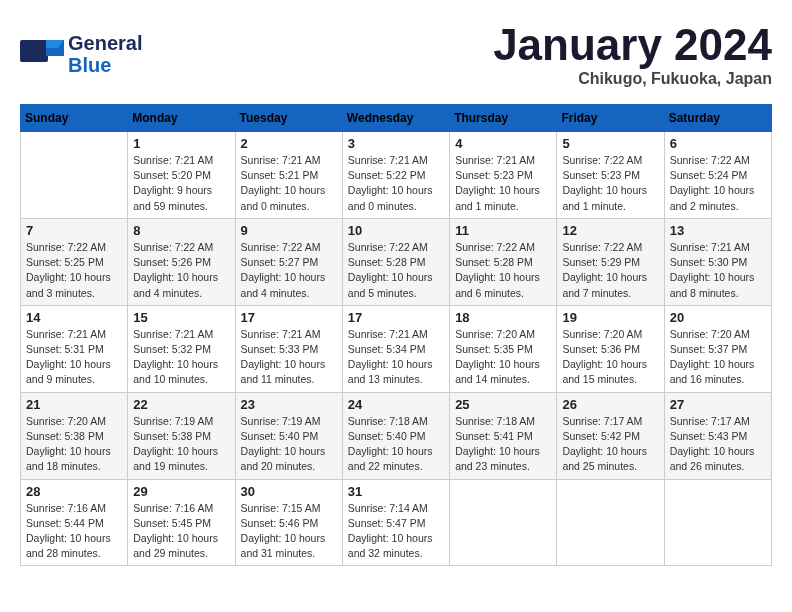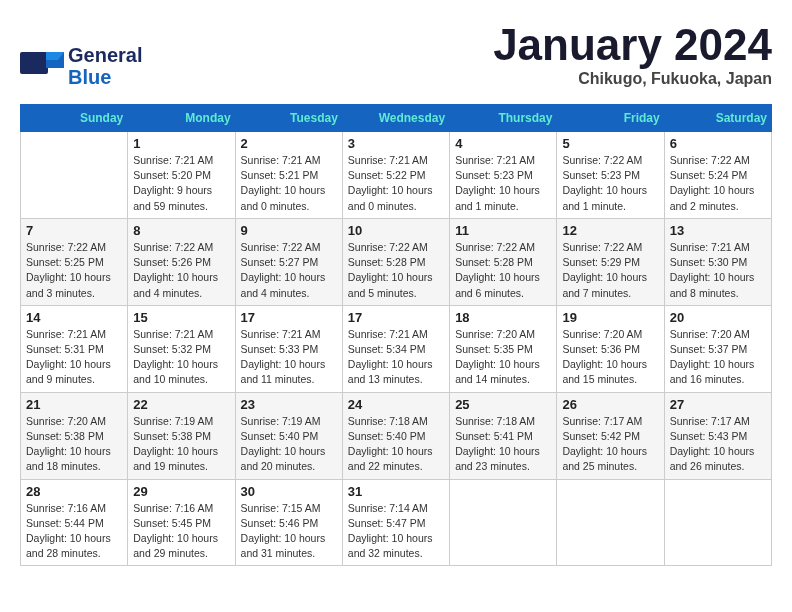--- a/index.html
+++ b/index.html
@@ -6,21 +6,21 @@
     body {
       font-family: Arial, sans-serif;
       background: #fff;
       width: 792px;
       min-height: 612px;
       padding: 20px;
     }
     .header {
       display: flex;
       justify-content: space-between;
-      align-items: flex-end;
+      align-items: center;
       margin-bottom: 16px;
     }
     .logo {
       display: flex;
       flex-direction: column;
       align-items: flex-start;
     }
     .title-block {
       text-align: right;
     }
@@ -34,23 +34,23 @@
       color: #444;
       font-weight: bold;
     }
     table {
       width: 100%;
       border-collapse: collapse;
       font-size: 11px;
     }
     thead tr th {
       background: #1565c0;
-      color: #5eead4;
+      color: #000000;
       padding: 6px 4px;
-      text-align: right;
+      text-align: left;
       font-size: 12px;
       font-weight: bold;
       border: 1px solid #1565c0;
     }
     tbody tr td {
       border: 1px solid #ccc;
       padding: 4px 5px;
       vertical-align: top;
       width: 107px;
       min-height: 80px;

